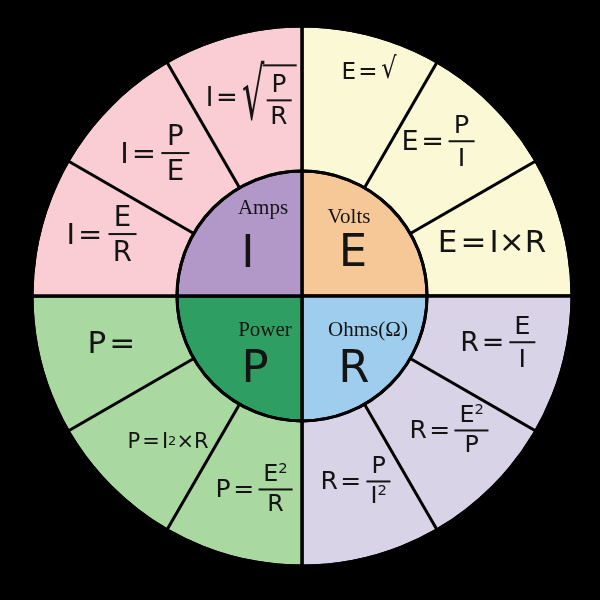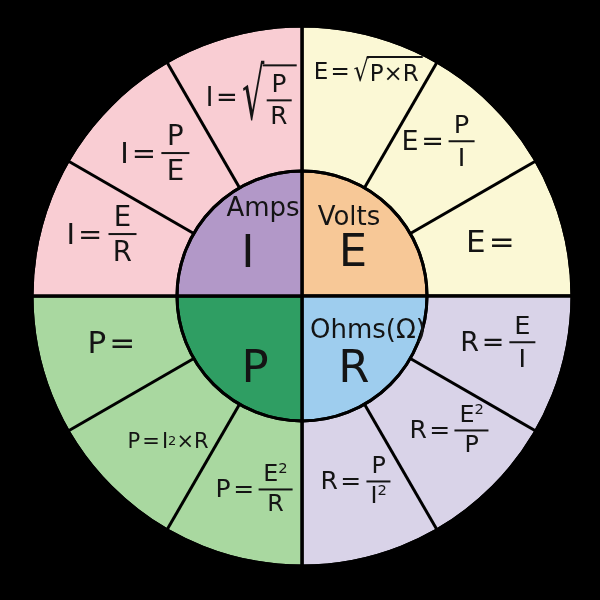--- a/index.html
+++ b/index.html
@@ -5,21 +5,21 @@
   html,body { margin:0; padding:0; background:#000; }
   #stage {
     position:relative; width:600px; height:600px; overflow:hidden;
     font-family:"DejaVu Sans", sans-serif; color:#141414;
   }
   #stage svg { position:absolute; left:0; top:0; }
   .stroked { stroke:#000; stroke-width:3; stroke-linejoin:round; fill:none; }
   .filled  { stroke:#000; stroke-width:3; stroke-linejoin:round; }
 
   .txt { position:absolute; transform:translate(-50%,-50%); white-space:nowrap; }
-  .hub-label  { font-size:26px; }
+  .hub-label  { font-size:21px;font-family:Liberation Serif, serif; }
   .hub-symbol { font-size:45px; line-height:1; }
 
   .formula { position:absolute; transform:translate(-50%,-50%);
              display:flex; align-items:center; white-space:nowrap; }
   .formula .eq { margin:0 0.10em; }
 
   .frac { display:inline-flex; flex-direction:column; align-items:center;
           font-size:0.95em; line-height:1.12; margin-left:0.08em; }
   .frac .num { border-bottom:2.5px solid #141414; padding:0 0.20em 0.04em; }
   .frac .den { padding:0.04em 0.20em 0; }
@@ -63,20 +63,21 @@
     <line class="stroked" x1="32" y1="296" x2="572" y2="296"></line>
     <line class="stroked" x1="302" y1="26" x2="302" y2="566"></line>
     <circle class="stroked" cx="302" cy="296" r="270"></circle>
     <circle class="stroked" cx="302" cy="296" r="125"></circle>
   </svg>
 
   <div class="txt hub-label" style="left:263px; top:207px;">Amps</div>
   <div class="txt hub-symbol" style="left:248px; top:251px;">I</div>
   <div class="txt hub-label" style="left:349px; top:207px;margin-top:9px;">Volts</div>
   <div class="txt hub-symbol" style="left:353px; top:250px;">E</div>
+  <div class="txt hub-label" style="left:265px; top:329px;">Power</div>
   <div class="txt hub-symbol" style="left:255px; top:366px;">P</div>
   <div class="txt hub-label" style="left:368px; top:329px;">Ohms(Ω)</div>
   <div class="txt hub-symbol" style="left:354px; top:366px;">R</div>
 
   <div class="formula" style="left:251px; top:97px; font-size:26px;">
     <span>I</span>
     <span class="eq">=</span>
     <span class="sqrt">
       <span class="radical tall">√</span>
       <span class="radicand">
@@ -104,36 +105,36 @@
       <span class="num"><span>E</span></span>
       <span class="den"><span>R</span></span>
     </span>
   </div>
 
   <div class="formula" style="left:368px; top:71px; font-size:23px;">
     <span>E</span>
     <span class="eq">=</span>
     <span class="sqrt">
       <span class="radical short">√</span>
-      <span class="radicand"><span>P×R</span></span>
     </span>
   </div>
 
   <div class="formula" style="left:438px; top:141px; font-size:27px;">
     <span>E</span>
     <span class="eq">=</span>
     <span class="frac">
       <span class="num"><span>P</span></span>
       <span class="den"><span>I</span></span>
     </span>
   </div>
 
   <div class="formula" style="left:492px; top:241px; font-size:31px;">
     <span>E</span>
     <span class="eq">=</span>
+    <span>I×R</span>
   </div>
 
   <div class="formula" style="left:113px; top:342px; font-size:31px;">
     <span>P</span>
     <span class="eq">=</span>
   </div>
 
   <div class="formula" style="left:168px; top:441px; font-size:21px;">
     <span>P</span>
     <span class="eq">=</span>

